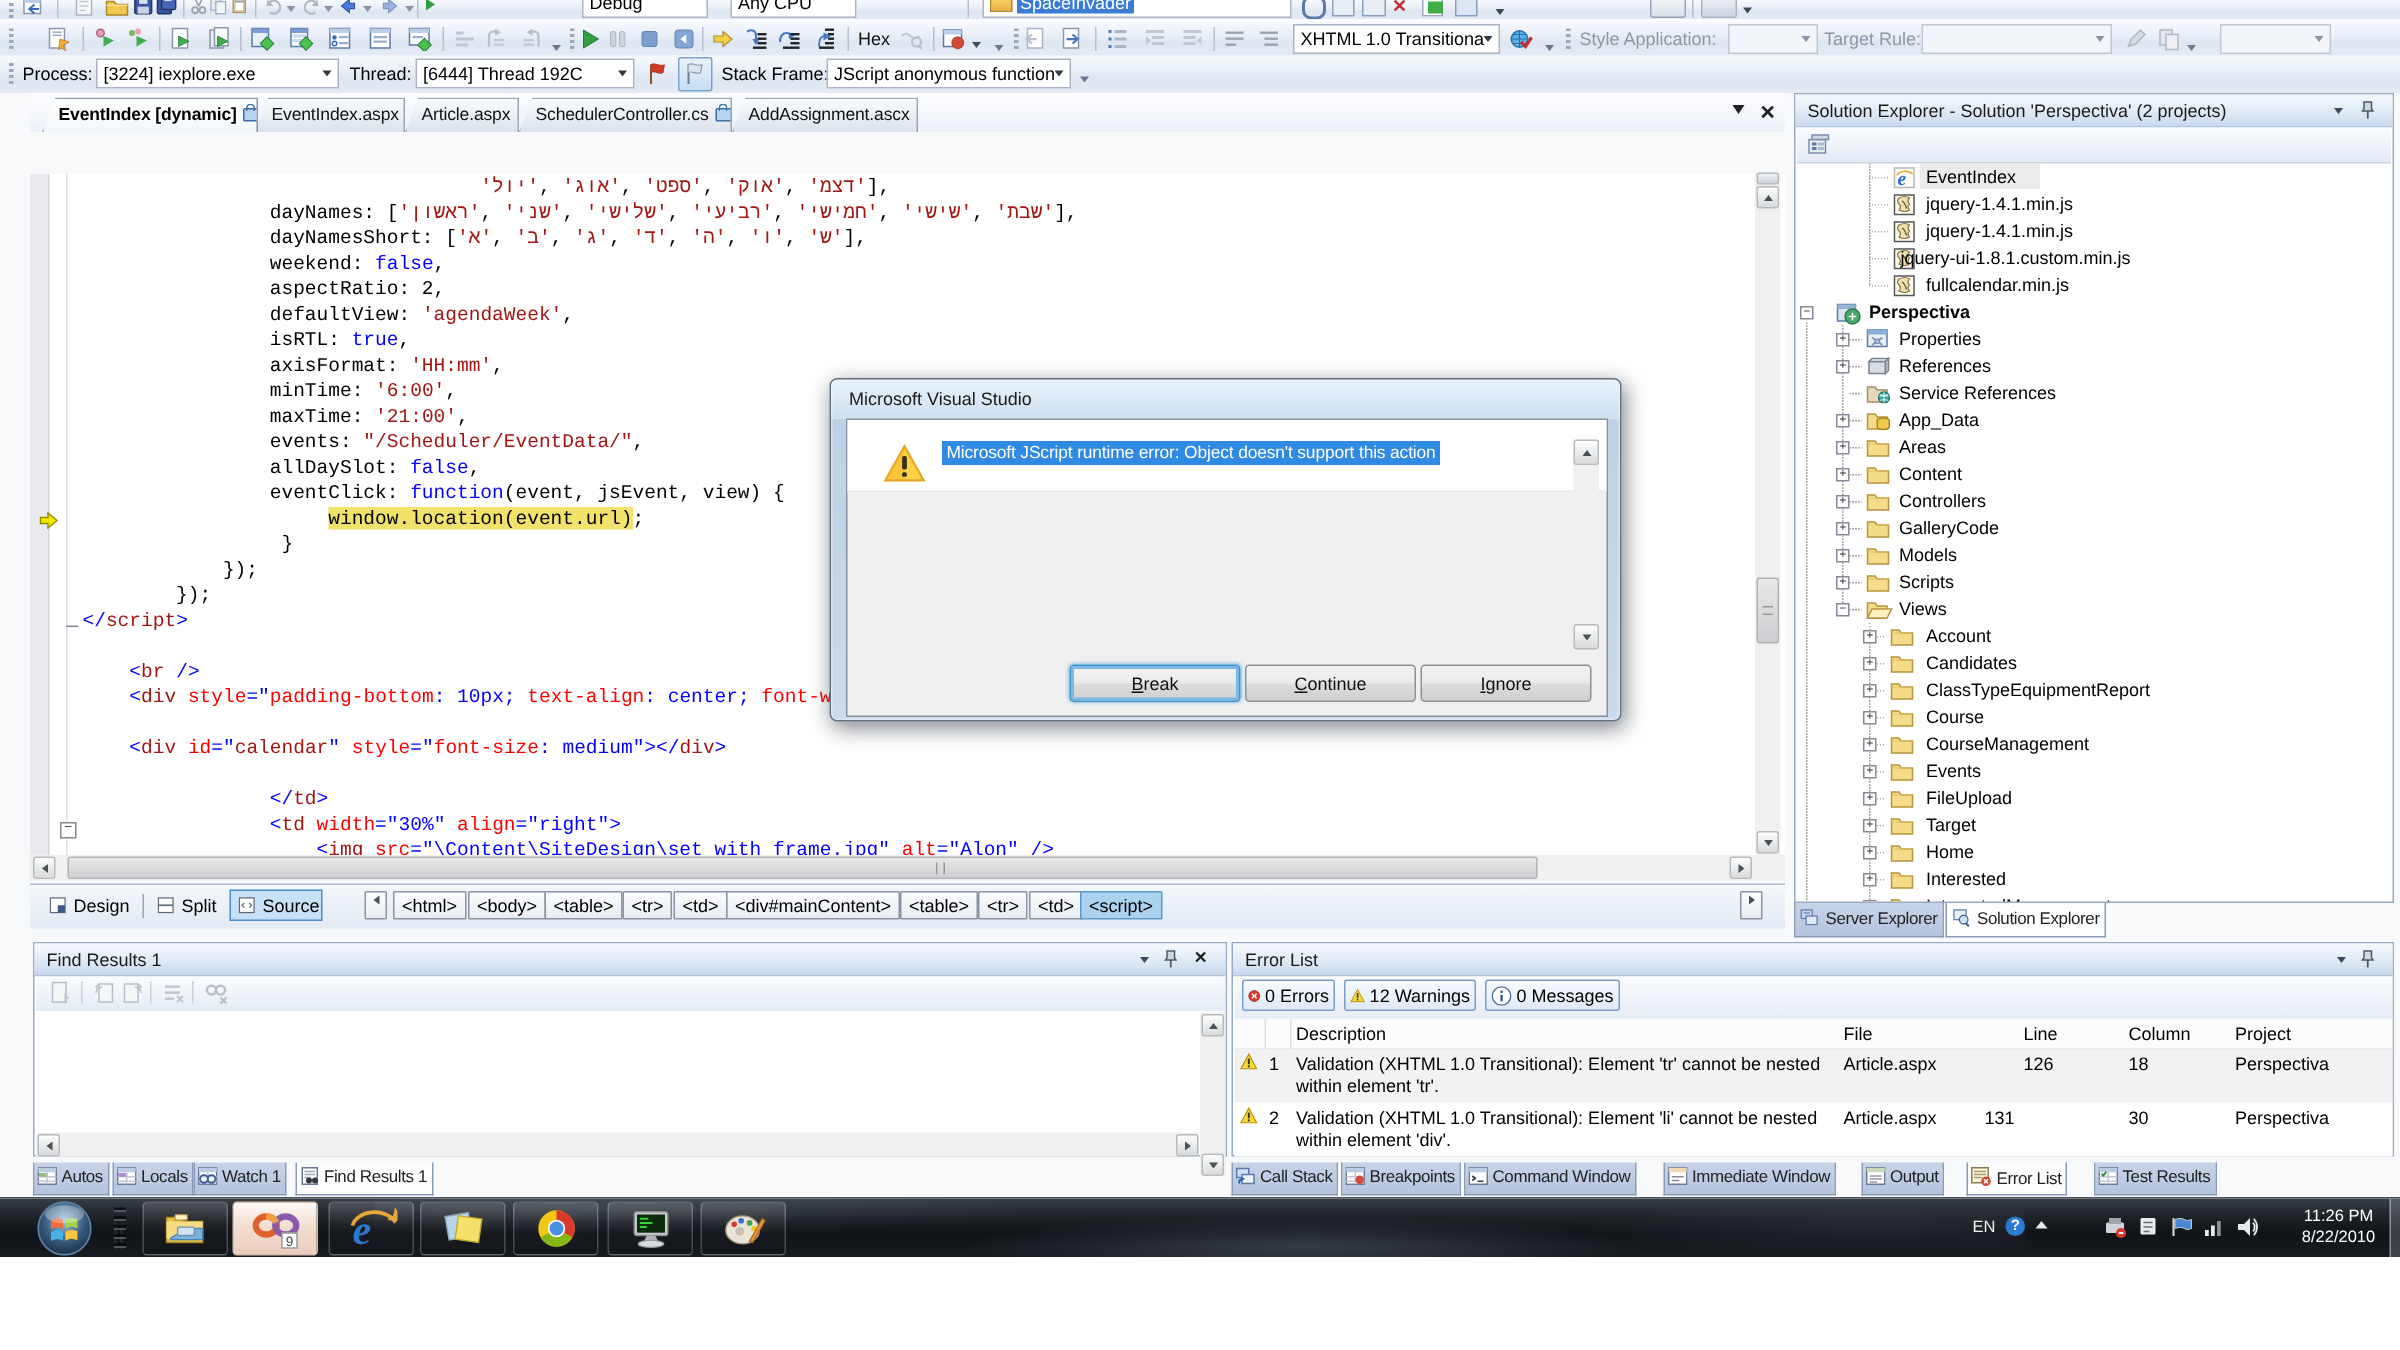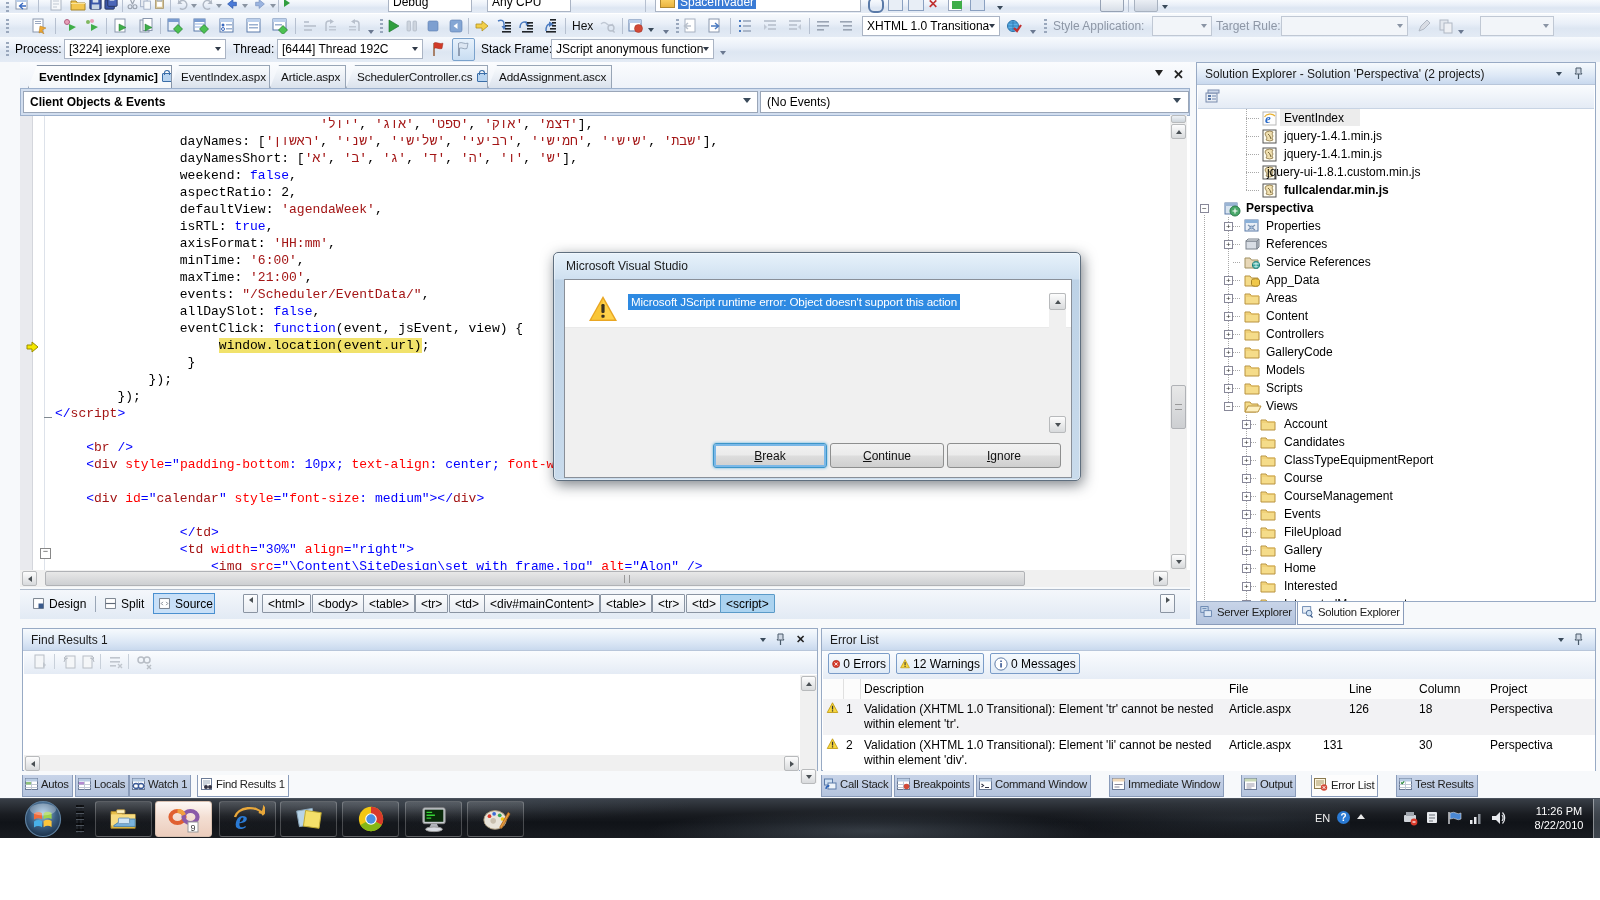--- a/index.html
+++ b/index.html
@@ -381,30 +381,20 @@
       <div class="tab inact" style="left:250px;width:76px">Article.aspx</div>
       <div class="tab inact" style="left:326px;width:142px">SchedulerController.cs <span class="lock"></span></div>
       <div class="tab inact" style="left:468px;width:124px">AddAssignment.ascx</div>
       <div class="tab act" style="left:8px;width:144px">EventIndex [dynamic] <span class="lock"></span></div>
       <div class="ab" style="left:1135px;top:8px;width:9px;height:7px">
           <div class="car" style="border-left-width:4.5px;border-right-width:4.5px;border-top-width:6px;border-top-color:#222"></div>
         </div>
       <div class="ab" style="left:1153px;top:5px;font-size:13px;font-weight:bold;color:#222">✕</div>
     </div>
 
-    <div class="ab" style="left:0;top:26px;width:1170px;height:28px;background:#d2deef;border:1px solid #9cb0cc;box-sizing:border-box">
-      <div class="ab" style="left:2px;top:2px;width:735px;height:22px;background:#fff;border:1px solid #9aa6b8;box-sizing:border-box;font-weight:bold;padding:3px 0 0 6px">Client Objects &amp; Events</div>
-      <div class="ab" style="left:722px;top:9px;width:8px;height:6px">
-          <div class="car" style="border-left-width:4px;border-right-width:4px;border-top-width:5px"></div>
-        </div>
-      <div class="ab" style="left:739px;top:2px;width:429px;height:22px;background:#fff;border:1px solid #9aa6b8;box-sizing:border-box;padding:3px 0 0 6px">(No Events)</div>
-      <div class="ab" style="left:1152px;top:9px;width:8px;height:6px">
-          <div class="car" style="border-left-width:4px;border-right-width:4px;border-top-width:5px"></div>
-        </div>
-    </div>
 
     <div class="ab" style="left:0;top:54px;width:1170px;height:462px;background:#fff;overflow:hidden">
       <div class="ab" style="left:0;top:0;width:12px;height:462px;background:#e9eaee;border-right:1px solid #d4d6dc"></div>
       <div class="ab" style="left:24px;top:0;width:1px;height:462px;background:#dde2ea"></div>
 
       <svg class="ab" style="left:6px;top:225px;width:13px;height:12px" viewBox="0 0 13 12">
           <path d="M1 4 H6 V1 L12 6 L6 11 V8 H1z" fill="#f5e800" stroke="#9a8e00" stroke-width="1"></path>
         </svg>
       <div id="code" class="ab" style="left:35px;top:0">
           <pre><span class="s">                                  '<bdi>יול</bdi>'</span>, <span class="s" dir="ltr">'<bdi>אוג</bdi>'</span>, <span class="s" dir="ltr">'<bdi>ספט</bdi>'</span>, <span class="s" dir="ltr">'<bdi>אוק</bdi>'</span>, <span class="s" dir="ltr">'<bdi>דצמ</bdi>'</span>],
@@ -770,21 +760,21 @@
           <rect x="1" y="1" width="13" height="13" fill="#fffef4" stroke="#555"></rect>
           <path d="M4 3 q4 -2 7 0 q-2 2 0 4 q-2 2 0 4 q-3 2 -7 0 q2 -2 0 -4 q-2 -2 0 -4z" fill="#f0e0b0" stroke="#8a7340" stroke-width=".8"></path>
           <path d="M6 5 q2 1 3 5" stroke="#6a5a30" fill="none" stroke-width=".9"></path>
         </svg>
 <div style="position:absolute;left:70px;top:56px;font-weight:normal;white-space:nowrap">jquery-ui-1.8.1.custom.min.js</div>
 <svg width="15" height="15" viewBox="0 0 15 15" style="left:65px;top:74px;position:absolute">
           <rect x="1" y="1" width="13" height="13" fill="#fffef4" stroke="#555"></rect>
           <path d="M4 3 q4 -2 7 0 q-2 2 0 4 q-2 2 0 4 q-3 2 -7 0 q2 -2 0 -4 q-2 -2 0 -4z" fill="#f0e0b0" stroke="#8a7340" stroke-width=".8"></path>
           <path d="M6 5 q2 1 3 5" stroke="#6a5a30" fill="none" stroke-width=".9"></path>
         </svg>
-<div style="position:absolute;left:87px;top:74px;font-weight:bold;white-space:nowrap">fullcalendar.min.js</div>
+<div style="position:absolute;left:87px;top:74px;font-weight:normal;white-space:nowrap">fullcalendar.min.js</div>
 <div style="position:absolute;left:3px;top:95px;width:9px;height:9px;background:#fff;border:1px solid #889;box-sizing:border-box;font:8px/7px 'Liberation Mono';text-align:center;color:#333">−</div>
 <svg width="17" height="16" viewBox="0 0 17 16" style="left:27px;top:92px;position:absolute">
           <rect x="1" y="2" width="12" height="11" fill="#d8e4f0" stroke="#5a7aa8"></rect>
           <rect x="1" y="2" width="12" height="3" fill="#9ab4d4"></rect>
           <circle cx="11" cy="10" r="5" fill="#4aa86a" stroke="#2a7a4a"></circle>
           <path d="M8.5 10 h5 M11 7.5 v5" stroke="#fff" stroke-width="1.1"></path>
         </svg>
 <div style="position:absolute;left:49px;top:92px;font-weight:bold;white-space:nowrap">Perspectiva</div>
 <div style="position:absolute;left:27px;top:113px;width:9px;height:9px;background:#fff;border:1px solid #889;box-sizing:border-box;font:8px/7px 'Liberation Mono';text-align:center;color:#333">+</div>
 <svg width="16" height="14" viewBox="0 0 16 14" style="left:47px;top:110px;position:absolute">
@@ -896,21 +886,21 @@
 <svg width="16" height="14" viewBox="0 0 16 14" style="left:63px;top:416px;position:absolute">
           <path d="M1 3 h5 l1.5 2 H15 v8 H1z" fill="#f5dc8a" stroke="#b8923e"></path>
           <path d="M1 5 h14" stroke="#e8c060" stroke-width=".8"></path>
         </svg>
 <div style="position:absolute;left:87px;top:416px;font-weight:normal;white-space:nowrap">FileUpload</div>
 <div style="position:absolute;left:45px;top:437px;width:9px;height:9px;background:#fff;border:1px solid #889;box-sizing:border-box;font:8px/7px 'Liberation Mono';text-align:center;color:#333">+</div>
 <svg width="16" height="14" viewBox="0 0 16 14" style="left:63px;top:434px;position:absolute">
           <path d="M1 3 h5 l1.5 2 H15 v8 H1z" fill="#f5dc8a" stroke="#b8923e"></path>
           <path d="M1 5 h14" stroke="#e8c060" stroke-width=".8"></path>
         </svg>
-<div style="position:absolute;left:87px;top:434px;font-weight:normal;white-space:nowrap">Gallery</div>
+<div style="position:absolute;left:87px;top:434px;font-weight:normal;white-space:nowrap">Target</div>
 <div style="position:absolute;left:45px;top:455px;width:9px;height:9px;background:#fff;border:1px solid #889;box-sizing:border-box;font:8px/7px 'Liberation Mono';text-align:center;color:#333">+</div>
 <svg width="16" height="14" viewBox="0 0 16 14" style="left:63px;top:452px;position:absolute">
           <path d="M1 3 h5 l1.5 2 H15 v8 H1z" fill="#f5dc8a" stroke="#b8923e"></path>
           <path d="M1 5 h14" stroke="#e8c060" stroke-width=".8"></path>
         </svg>
 <div style="position:absolute;left:87px;top:452px;font-weight:normal;white-space:nowrap">Home</div>
 <div style="position:absolute;left:45px;top:473px;width:9px;height:9px;background:#fff;border:1px solid #889;box-sizing:border-box;font:8px/7px 'Liberation Mono';text-align:center;color:#333">+</div>
 <svg width="16" height="14" viewBox="0 0 16 14" style="left:63px;top:470px;position:absolute">
           <path d="M1 3 h5 l1.5 2 H15 v8 H1z" fill="#f5dc8a" stroke="#b8923e"></path>
           <path d="M1 5 h14" stroke="#e8c060" stroke-width=".8"></path>

